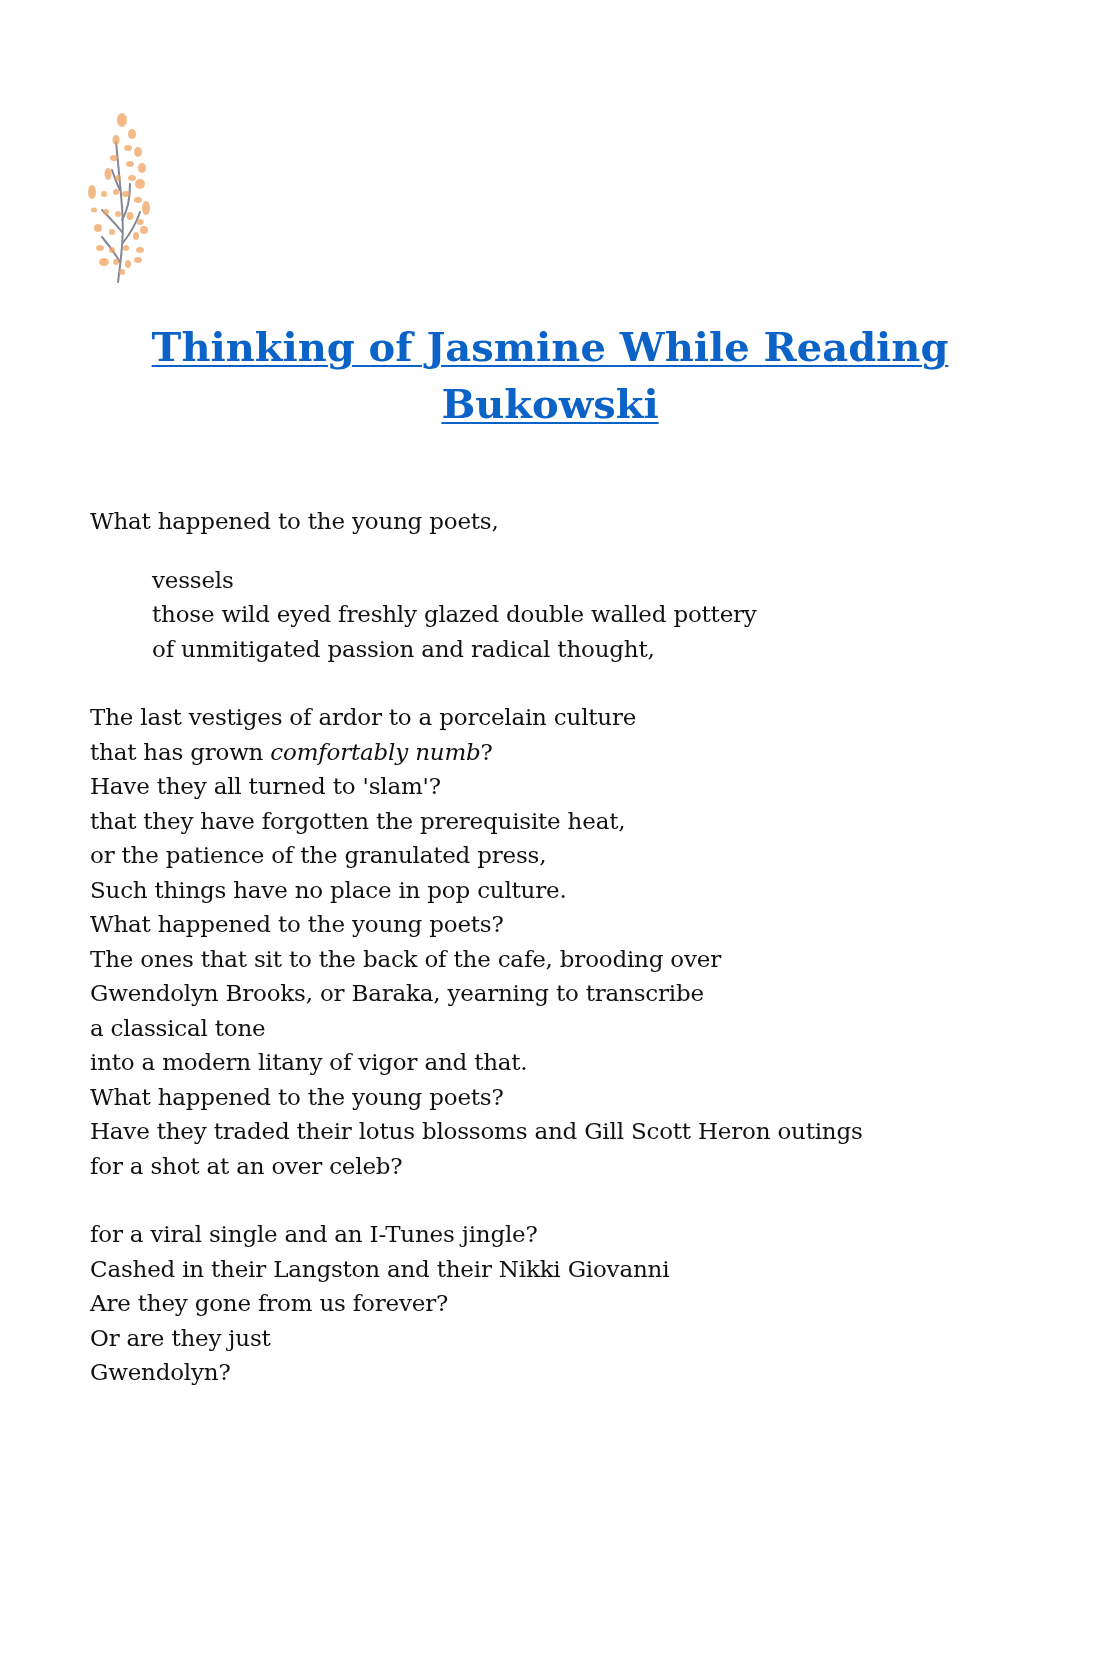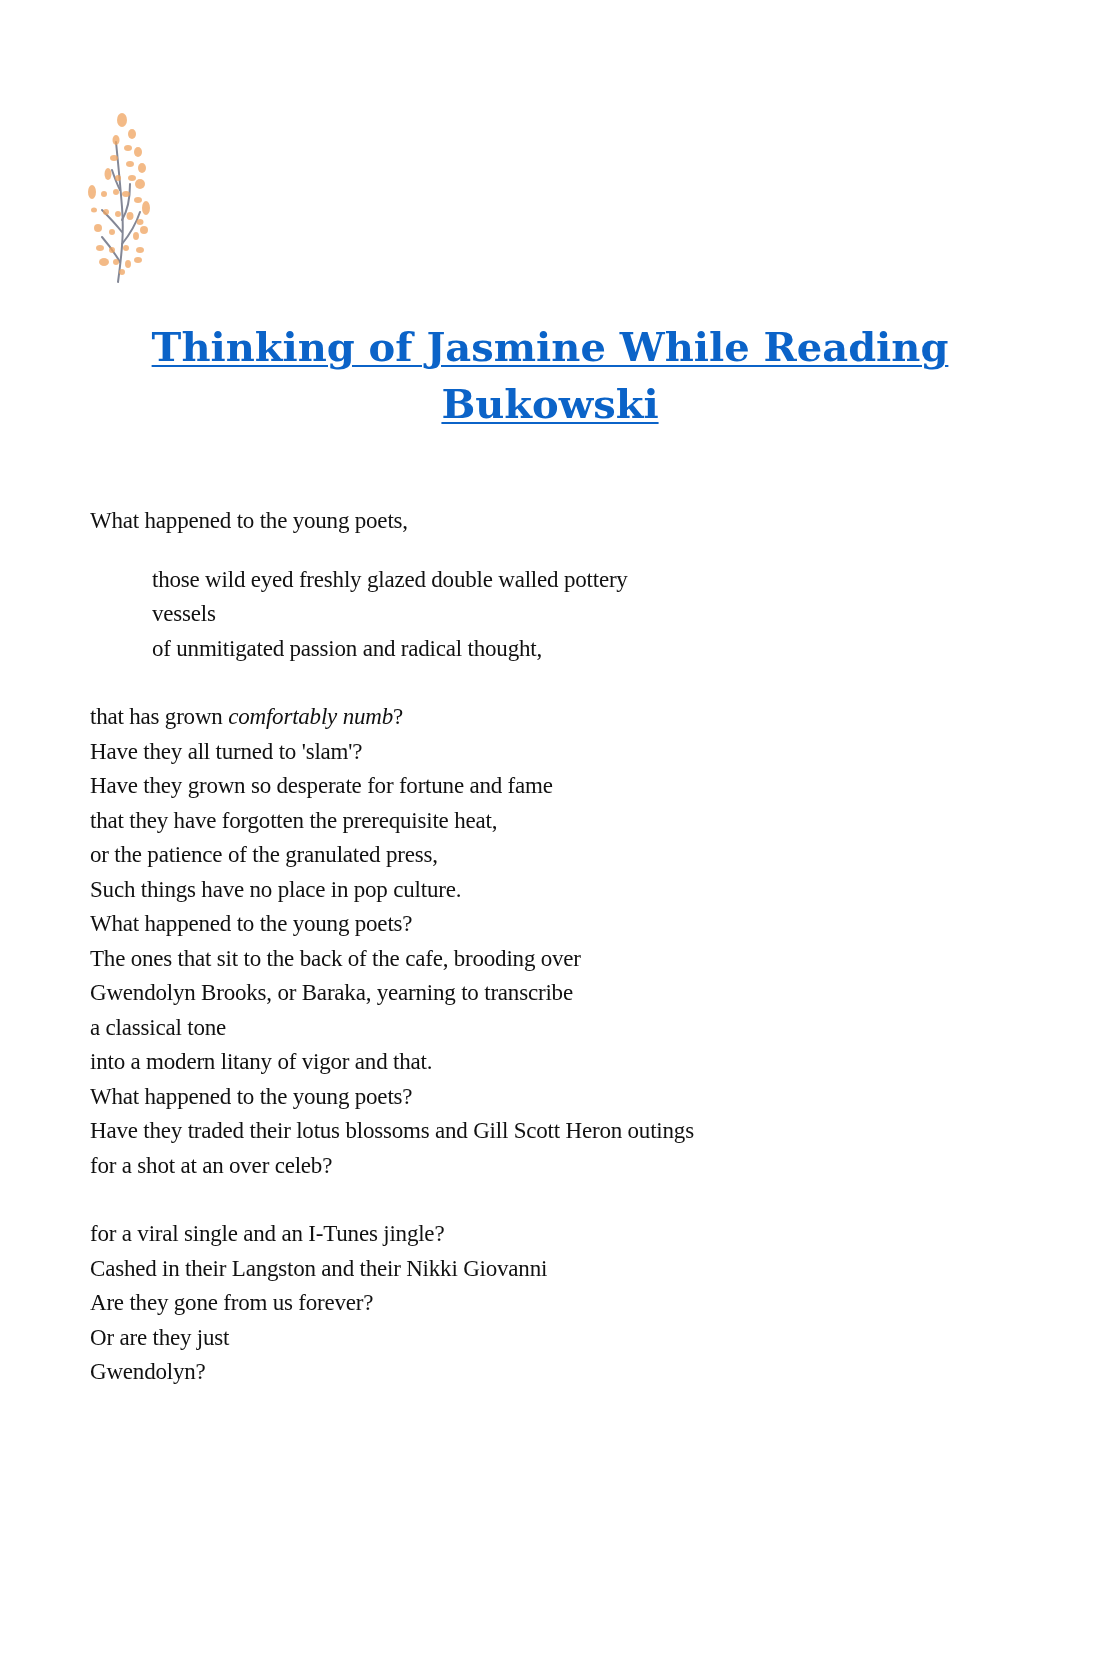--- a/index.html
+++ b/index.html
@@ -48,21 +48,21 @@
     }
     .poem {
       position: absolute;
       left: 90px;
       top: 504px;
       width: 940px;
       font-size: 23px;
       line-height: 34.5px;
       letter-spacing: -0.2px;
     }
-    .stanza { margin: 0; font-family: Liberation Serif, serif; }
+    .stanza { margin: 0; }
     .stanza.gap-sm { margin-top: 24px; }
     .stanza.gap-lg { margin-top: 34px; }
     .stanza.indent { padding-left: 62px; }
     .line { display: block; white-space: nowrap; }
     em { font-style: italic; }
   </style>
 </head>
 <body>
 
 <div class="page">
@@ -120,29 +120,29 @@
     <a href="#">Thinking of Jasmine While Reading Bukowski</a>
   </h1>
 
   <div class="poem">
 
     <p class="stanza">
       <span class="line">What happened to the young poets,</span>
     </p>
 
     <p class="stanza indent gap-sm">
+      <span class="line">vessels</span>
       <span class="line">those wild eyed freshly glazed double walled pottery</span>
-      <span class="line">vessels</span>
       <span class="line">of unmitigated passion and radical thought,</span>
     </p>
 
     <p class="stanza gap-lg">
+      <span class="line">The last vestiges of ardor to a porcelain culture</span>
       <span class="line"><span>that has grown </span><em>comfortably numb</em><span>?</span></span>
       <span class="line">Have they all turned to 'slam'?</span>
-      <span class="line">Have they grown so desperate for fortune and fame</span>
       <span class="line">that they have forgotten the prerequisite heat,</span>
       <span class="line">or the patience of the granulated press,</span>
       <span class="line">Such things have no place in pop culture.</span>
       <span class="line">What happened to the young poets?</span>
       <span class="line">The ones that sit to the back of the cafe, brooding over</span>
       <span class="line">Gwendolyn Brooks, or Baraka, yearning to transcribe</span>
       <span class="line">a classical tone</span>
       <span class="line">into a modern litany of vigor and that.</span>
       <span class="line">What happened to the young poets?</span>
       <span class="line">Have they traded their lotus blossoms and Gill Scott Heron outings</span>

